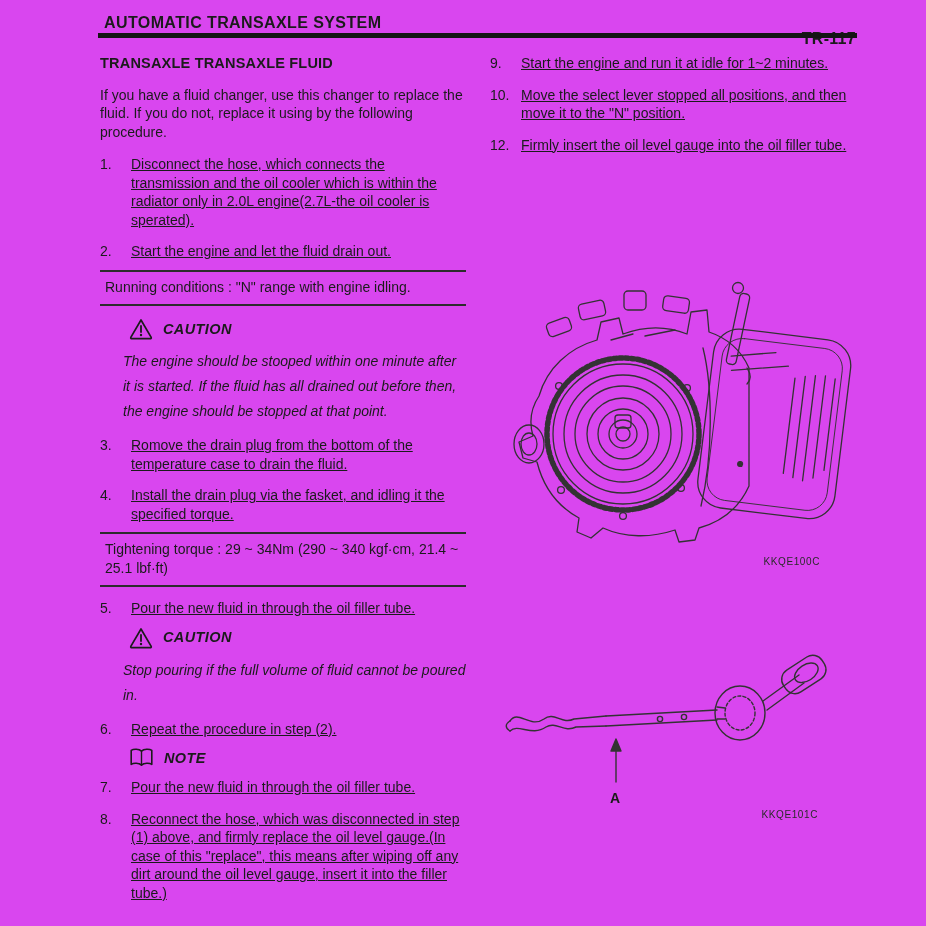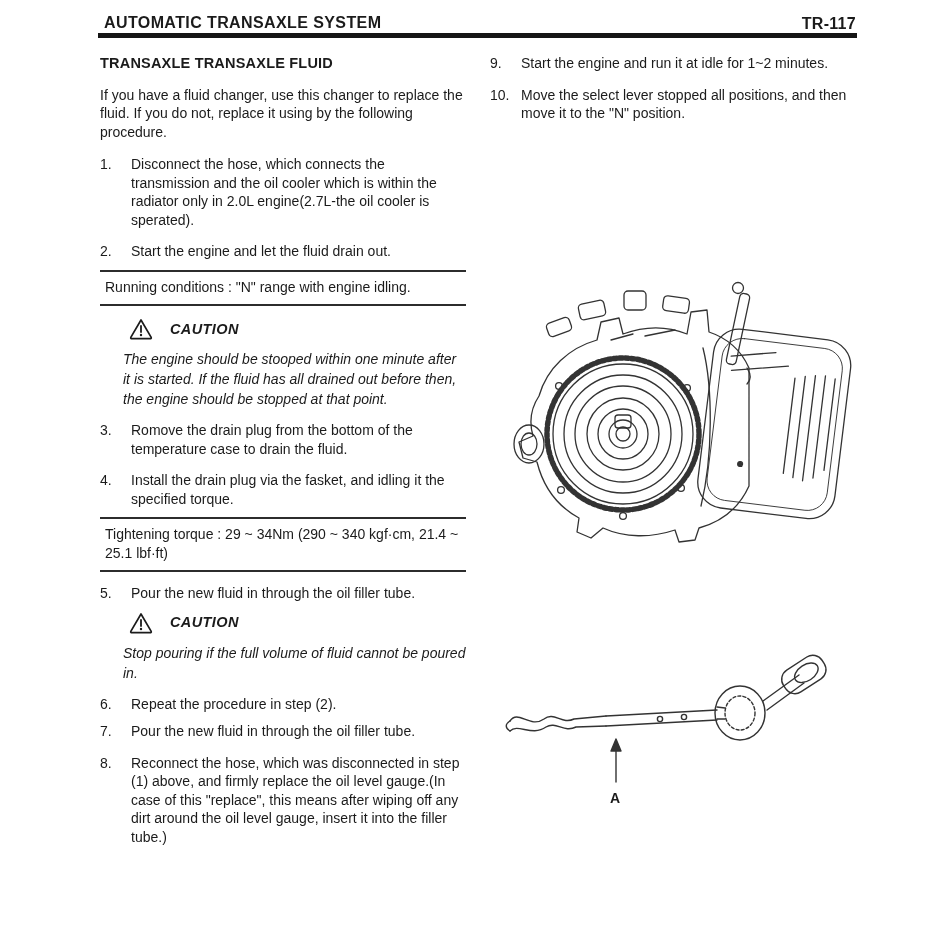--- a/index.html
+++ b/index.html
@@ -1,53 +1,53 @@
 <!DOCTYPE html>
 <html><head>
 <meta charset="utf-8">
 <style>
   html,body { margin:0; padding:0; background:#e9e9e9; }
   .page {
     position:relative; width:926px; height:926px; margin:0 auto;
-    background:#ffffff; overflow:hidden;
+    background:#d946ef; overflow:hidden;
     font-family:"Liberation Sans", sans-serif;
     color:#1b1b1b;
     -webkit-font-smoothing:antialiased;
   }
   
   .hdr-title { position:absolute; left:104px; top:14px; font-size:16px; font-weight:bold; letter-spacing:.4px; }
-  .hdr-page  { position:absolute; right:70px; top:15px; font-size:16px; font-weight:bold; letter-spacing:.3px; }
+  .hdr-page  { position:absolute; right:70px; top:30px; font-size:16px; font-weight:bold; letter-spacing:.3px; }
   .hdr-rule  { position:absolute; left:98px; top:33px; width:759px; height:5px; background:#151515; }
 
   
   .col { position:absolute; top:54px; width:366px; font-size:14px; line-height:18.5px; }
   .col-left  { left:100px; }
   .col-right { left:490px; }
 
   h2.sec-title { font-size:14.5px; font-weight:bold; margin:0 0 13px 0; letter-spacing:.2px; }
   p.intro { margin:0 0 14px 0; }
 
   .step { display:flex; margin:0 0 13px 0; }
   .step .num { flex:0 0 31px; }
-  .step .txt { flex:1; }
+  .step .txt { flex:1;text-decoration:underline; }
   .step.tight { margin-bottom:9px; }
   .step.last { margin-bottom:0; }
 
   .rule-box {
     border-top:2px solid #2c2c2c; border-bottom:2px solid #2c2c2c;
     padding:6px 2px 8px 5px; margin:0 0 12px 0;
   }
 
   .callout-head {
-    display:flex; align-items:center; gap:17px;
+    display:flex; align-items:center; gap:10px;
     margin:2px 0 9px 29px; height:22px;
   }
   .callout-head .label { font-style:italic; font-weight:bold; font-size:14.5px; letter-spacing:.4px; }
   .callout-head svg { display:block; }
-  p.callout-body { font-style:italic; margin:0 0 12px 23px; line-height:20px; }
+  p.callout-body { font-style:italic; margin:0 0 12px 23px; line-height:25px; }
 
   
   .fig1 { position:absolute; left:495px; top:276px; width:360px; height:272px; }
   .fig2 { position:absolute; left:500px; top:633px; width:330px; height:175px; }
   .fig-caption {
     position:absolute; font-size:10px; letter-spacing:.6px; color:#2a2a2a;
     text-align:right;
   }
   .cap1 { left:490px; top:556px; width:330px; }
   .cap2 { left:490px; top:809px; width:328px; }
@@ -118,20 +118,27 @@
       </svg>
       <span class="label">CAUTION</span>
     </div>
     <p class="callout-body">Stop pouring if the full volume of fluid cannot be poured in.</p>
 
     <div class="step tight">
       <span class="num">6.</span>
       <span class="txt">Repeat the procedure in step (2).</span>
     </div>
 
+    <div class="callout-head">
+      <svg width="25" height="20" viewBox="0 0 25 20">
+        <path d="M12.5,3.2 C10,0.8 4.6,0.8 2.2,2.4 L2.2,16.4 C4.6,14.8 10,14.8 12.5,17.2 C15,14.8 20.4,14.8 22.8,16.4 L22.8,2.4 C20.4,0.8 15,0.8 12.5,3.2 Z" fill="none" stroke="#1b1b1b" stroke-width="1.6" stroke-linejoin="round"></path>
+        <line x1="12.5" y1="3.2" x2="12.5" y2="17.2" stroke="#1b1b1b" stroke-width="1.4"></line>
+      </svg>
+      <span class="label">NOTE</span>
+    </div>
 
     <div class="step">
       <span class="num">7.</span>
       <span class="txt">Pour the new fluid in through the oil filler tube.</span>
     </div>
 
     <div class="step last">
       <span class="num">8.</span>
       <span class="txt">Reconnect the hose, which was disconnected in step (1) above, and firmly replace the oil level gauge.(In case of this "replace", this means after wiping off any dirt around the oil level gauge, insert it into the filler tube.)</span>
     </div>
@@ -144,20 +151,24 @@
       <span class="num">9.</span>
       <span class="txt">Start the engine and run it at idle for 1~2 minutes.</span>
     </div>
 
     <div class="step">
       <span class="num">10.</span>
       <span class="txt">Move the select lever stopped all positions, and then move it to the "N" position.</span>
     </div>
 
 
+    <div class="step last">
+      <span class="num">12.</span>
+      <span class="txt">Firmly insert the oil level gauge into the oil filler tube.</span>
+    </div>
 
   </section>
 
   <div class="fig1">
     <svg class="lineart" viewBox="0 0 360 272">
       <g stroke="#333333" fill="none" stroke-width="1.3" stroke-linecap="round" stroke-linejoin="round">
 
         <g transform="rotate(7 280 150)">
           <rect x="210" y="58" width="138" height="180" rx="26"></rect>
           <rect x="219" y="67" width="121" height="163" rx="20" stroke-width="0.9"></rect>
@@ -205,20 +216,21 @@
         <circle cx="128" cy="240" r="3.4"></circle>
 
         <path d="M208,72 c10,40 10,108 -2,158"></path>
 
         <circle cx="243" cy="12" r="5.5"></circle>
         <rect x="238" y="17" width="10" height="72" rx="4" transform="rotate(12 243 53)"></rect>
         <path d="M252,92 c4,6 4,12 0,16"></path>
       </g>
     </svg>
   </div>
+  <div class="fig-caption cap1">KKQE100C</div>
 
   <div class="fig2">
     <svg class="lineart" viewBox="0 0 330 175">
       <g stroke="#333333" fill="none" stroke-width="1.4" stroke-linecap="round" stroke-linejoin="round">
 
         <path d="M10,88 C18,76 30,96 44,86 C54,78 62,92 74,86 L106,83"></path>
         <path d="M10,98 C18,90 32,104 46,94 C56,88 64,100 76,94 L106,93"></path>
         <path d="M10,88 C5,91 5,95 10,98"></path>
 
         <line x1="106" y1="83" x2="217" y2="77"></line>
@@ -236,14 +248,15 @@
           <rect x="281" y="29" width="46" height="26" rx="11"></rect>
           <ellipse cx="307" cy="42" rx="13" ry="8"></ellipse>
         </g>
 
         <line x1="116" y1="149" x2="116" y2="117"></line>
         <path d="M116,106 L111,118 L121,118 Z" fill="#333333"></path>
       </g>
       <text x="110" y="170" font-size="14" font-weight="bold" fill="#1b1b1b">A</text>
     </svg>
   </div>
+  <div class="fig-caption cap2">KKQE101C</div>
 
 </div>
 
 </body></html>

